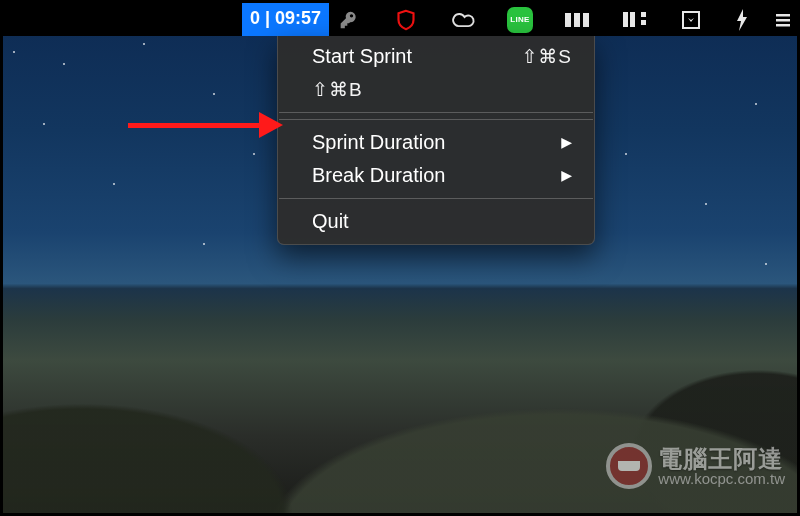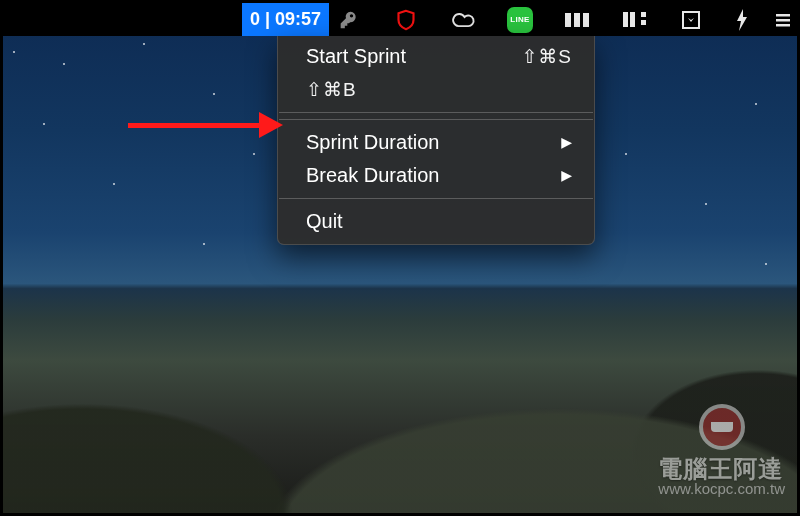--- a/index.html
+++ b/index.html
@@ -26,21 +26,21 @@
   .s9{top:100px;right:40px}.s10{top:200px;right:90px}.s11{top:150px;right:170px}.s12{top:260px;right:30px}
 
   
   .menubar {
     position:absolute; top:0; left:0; right:0; height:33px;
     background:#000; display:flex; justify-content:flex-end; align-items:center;
     padding:0 4px;
   }
   .timer {
     background:#0b77ff; color:#fff; font-weight:600; font-size:18px;
-    padding:5px 8px 6px; border-radius:0; height:33px; display:flex; align-items:center;
+    padding:5px 8px 6px; border-radius:0; height:33px; display:flex; align-items:flex-start;
   }
   .tray { display:flex; align-items:center; gap:17px; }
   .tray-icon { width:40px; height:33px; display:flex; align-items:center; justify-content:center; color:#d5d5d5; font-size:18px; }
   .line-badge {
     width:26px; height:26px; border-radius:7px; background:#29c23e; color:#fff;
     font-size:8px; font-weight:700; display:flex; align-items:center; justify-content:center;
     letter-spacing:.3px;
   }
   .bars3 { display:flex; gap:3px; }
   .bars3 span { width:6px; height:14px; background:#e8e8e8; }
@@ -52,40 +52,40 @@
 
   
   .dropdown {
     position:absolute; top:33px; left:274px; width:318px;
     background:rgba(45,45,45,0.96); border:1px solid rgba(90,90,90,.7);
     border-top:none; border-radius:0 0 7px 7px; padding:4px 0 6px;
     box-shadow:0 12px 28px rgba(0,0,0,.55);
   }
   .menu-item {
     display:flex; align-items:flex-end; justify-content:space-between;
-    padding:3px 22px 3px 28px; color:#fff; font-size:20px; line-height:27px; cursor:default;
+    padding:3px 22px 3px 28px; color:#fff; font-size:20px; line-height:27px; cursor:default;margin-left:6px;
   }
   .menu-item .shortcut { font-size:19px; letter-spacing:1px; opacity:.95; }
   .menu-sep { height:1px; background:rgba(140,140,140,.5); margin:6px 1px; }
   .submenu-arrow { font-size:14px; color:#fff; }
 
   
   .arrow {
     position:absolute; top:112px; left:125px; width:155px; height:20px; pointer-events:none;
   }
   .arrow-line { position:absolute; top:8px; left:0; width:132px; height:5px; background:#ff1a1a; }
   .arrow-head {
     position:absolute; top:-3px; right:0; width:0; height:0;
     border-left:24px solid #ff1a1a; border-top:13px solid transparent; border-bottom:13px solid transparent;
   }
 
   
   .watermark {
-    position:absolute; right:12px; bottom:16px; display:flex; align-items:center; gap:6px;
-    opacity:.62; user-select:none;flex-direction:column;
+    position:absolute; right:12px; bottom:24px; display:flex; align-items:center; gap:6px;
+    opacity:.62; user-select:none;
   }
   .wm-face {
     width:46px; height:46px; border:4px solid #c8c8c8; border-radius:50%;
     background:#9b2f2f; display:flex; align-items:center; justify-content:center;
   }
   .wm-face-teeth { width:22px; height:10px; background:#fff; border-radius:0 0 4px 4px; }
   .wm-text { display:flex; flex-direction:column; line-height:1.05; }
   .wm-zh { font-size:24px; font-weight:700; color:#d9d9d9; text-shadow:0 1px 2px rgba(0,0,0,.6); letter-spacing:1px; }
   .wm-url { font-size:15px; color:#c9c9c9; }
 

